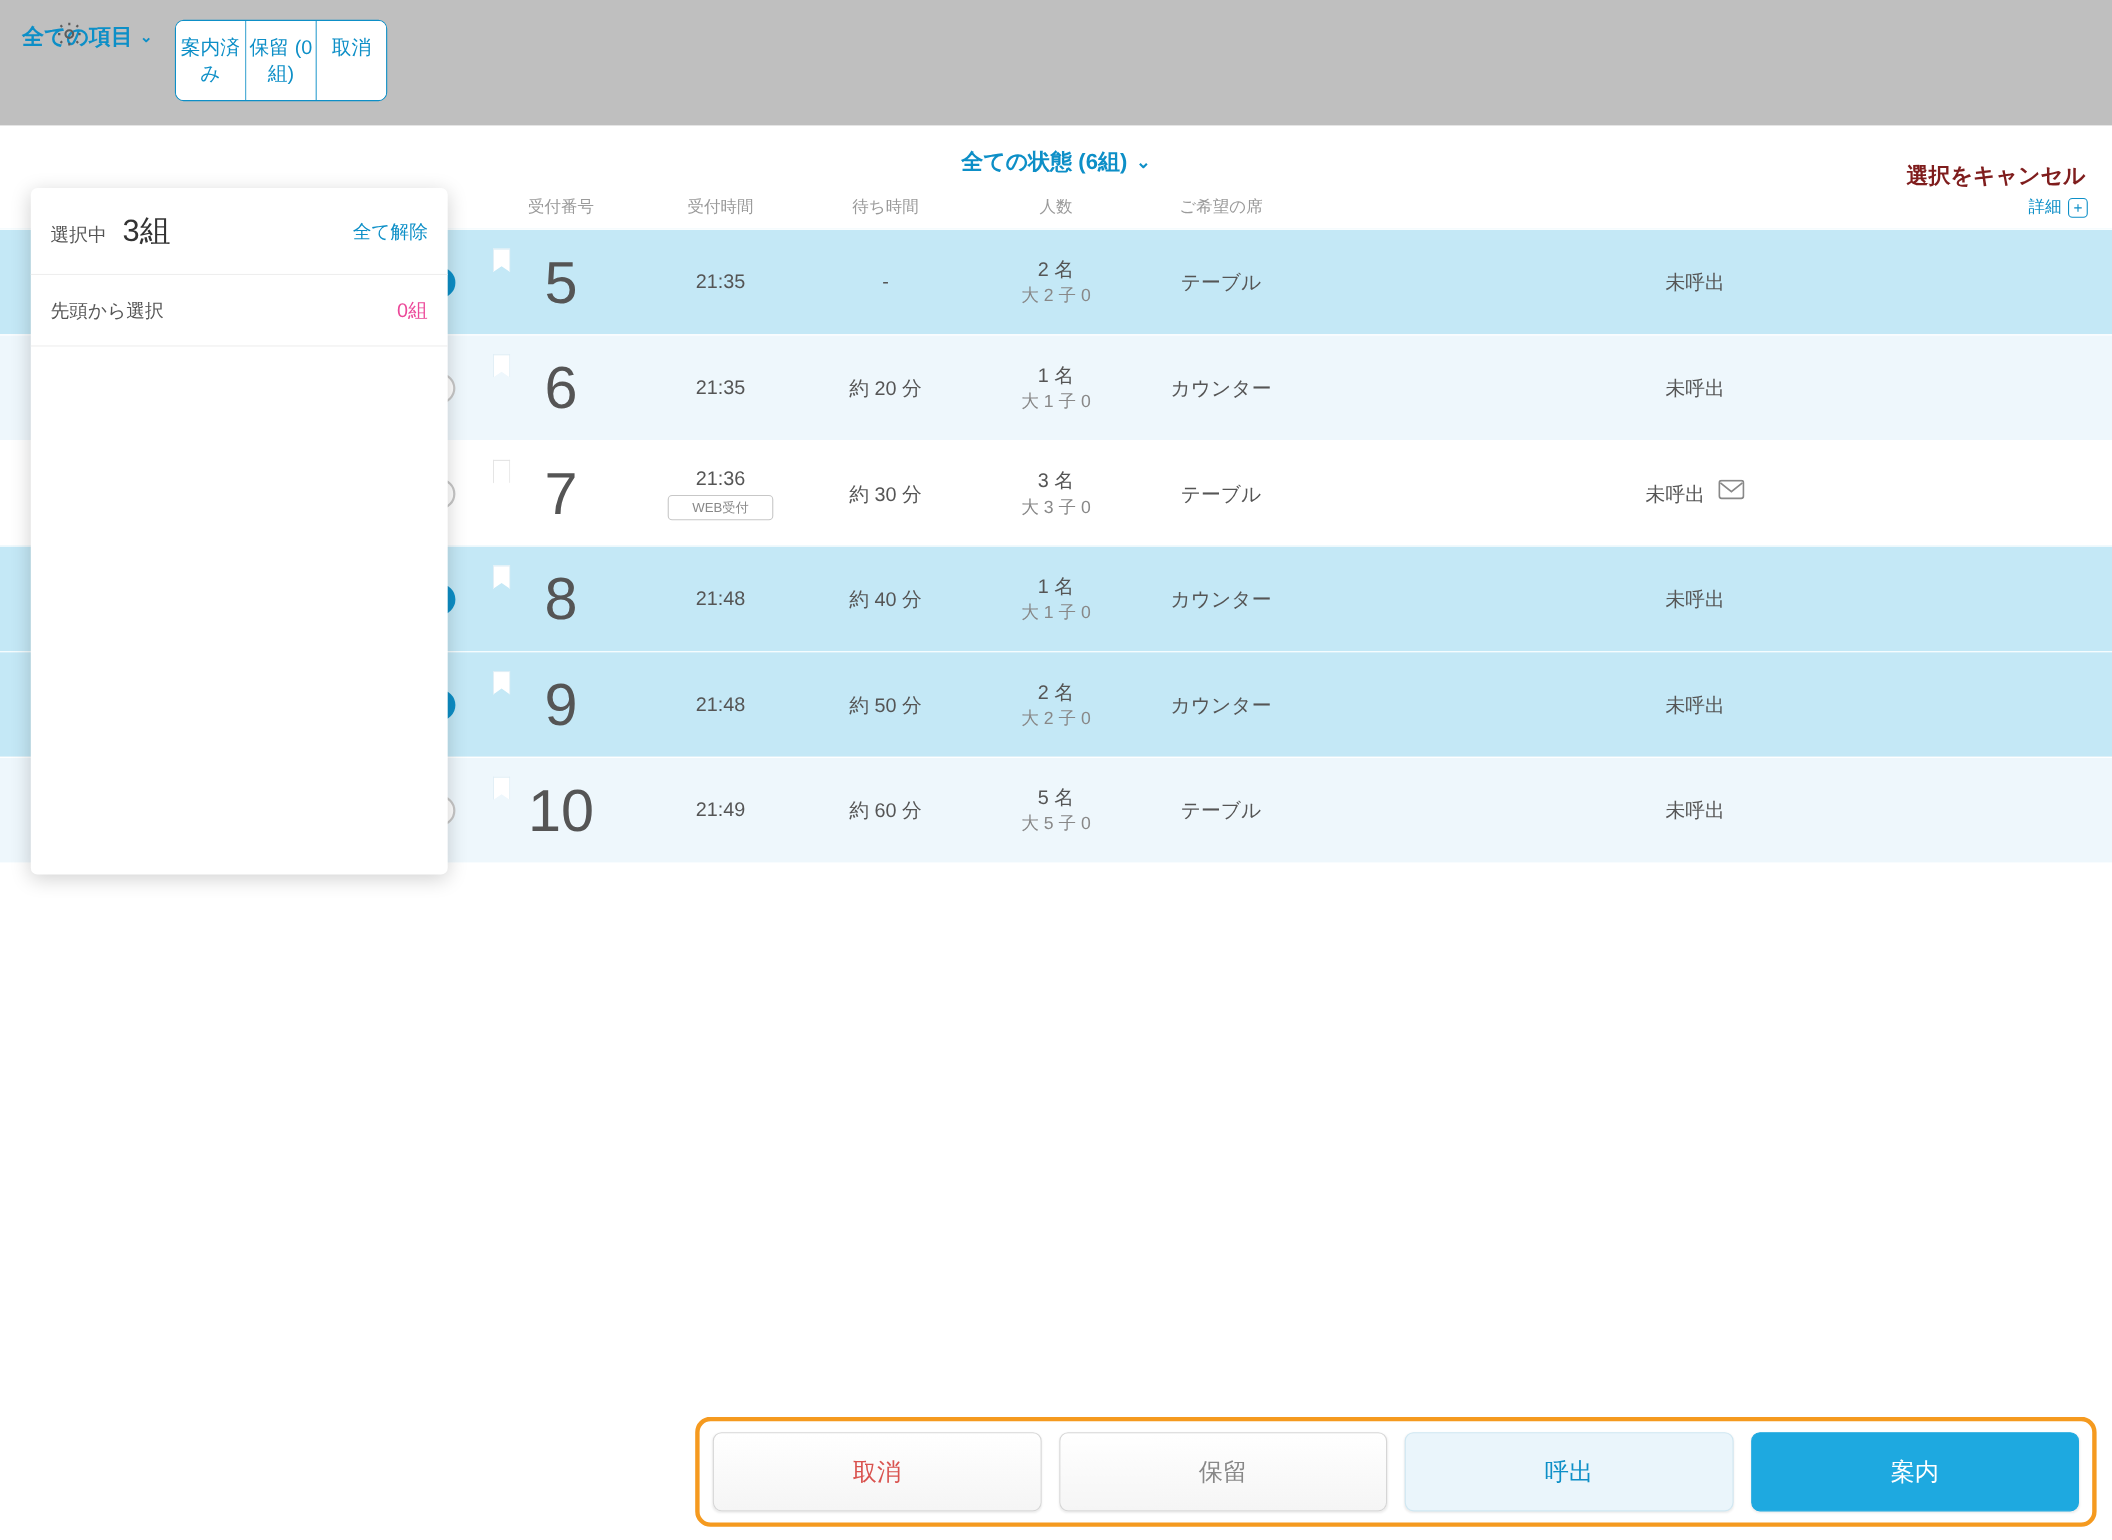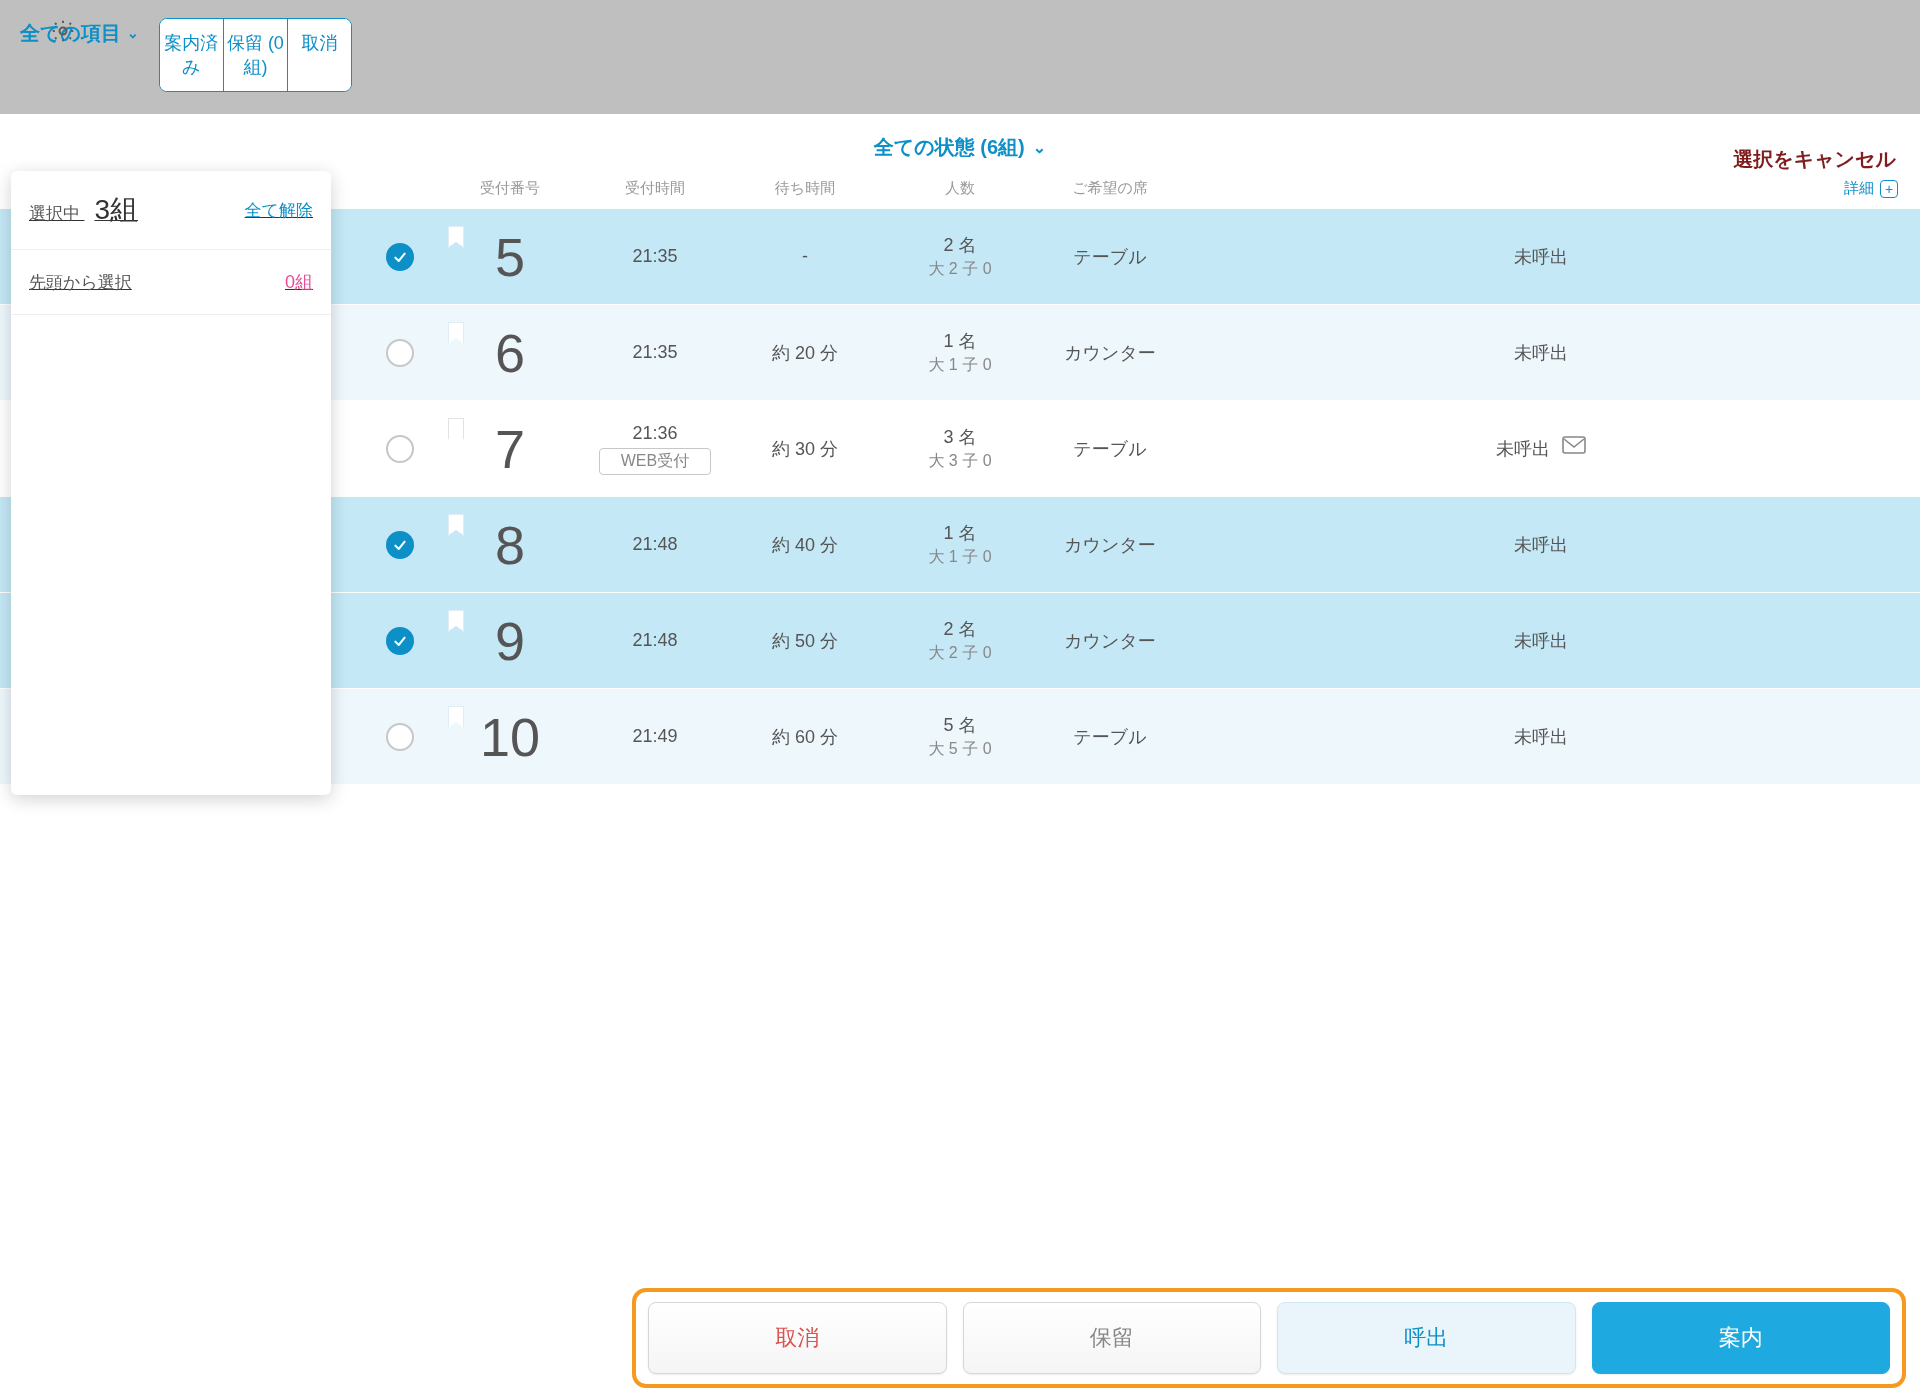--- a/index.html
+++ b/index.html
@@ -134,36 +134,35 @@
     background:#fff;
     clip-path: polygon(0 0, 100% 0, 100% 100%, 50% 75%, 0 100%);
     border:1px solid #e3e3e3;
     border-bottom:none;
   }
   .row.alt .bookmark, .row.sel .bookmark { background:#fff; border-color:#dfeef6; }
 
   .web-badge {
     display:inline-block; margin-top:4px;
     border:1px solid #c7c7c7; border-radius:4px;
-    font-size:16px; color:#888; padding:2px 21px;
+    font-size:12px; color:#888; padding:2px 21px;
   }
 
   .status-cell { display:flex; align-items:center; justify-content:center; gap:12px; padding-right:18px; }
   .mail-icon { width:24px; height:20px; color:#888; flex-shrink:0; }
 
   
   .side-panel {
     position:absolute;
-    left:11px; top:0;
-    width:320px;
+    left:28px; top:0;
+    width:379px;
     background:#fff;
     border-radius:6px;
     box-shadow: 0 4px 18px rgba(0,0,0,.18);
     z-index:5;
-    text-decoration:underline;
   }
   .side-row {
     display:flex; align-items:center; justify-content:space-between;
     padding:20px 18px;
     border-bottom:1px solid #eee;
   }
   .side-row:last-child { border-bottom:none; }
   .sel-label { font-size:17px; color:#555; }
   .sel-count { font-size:28px; color:#333; margin-left:10px; }
   .clear-all { color:#0d8fc7; font-size:17px; }

